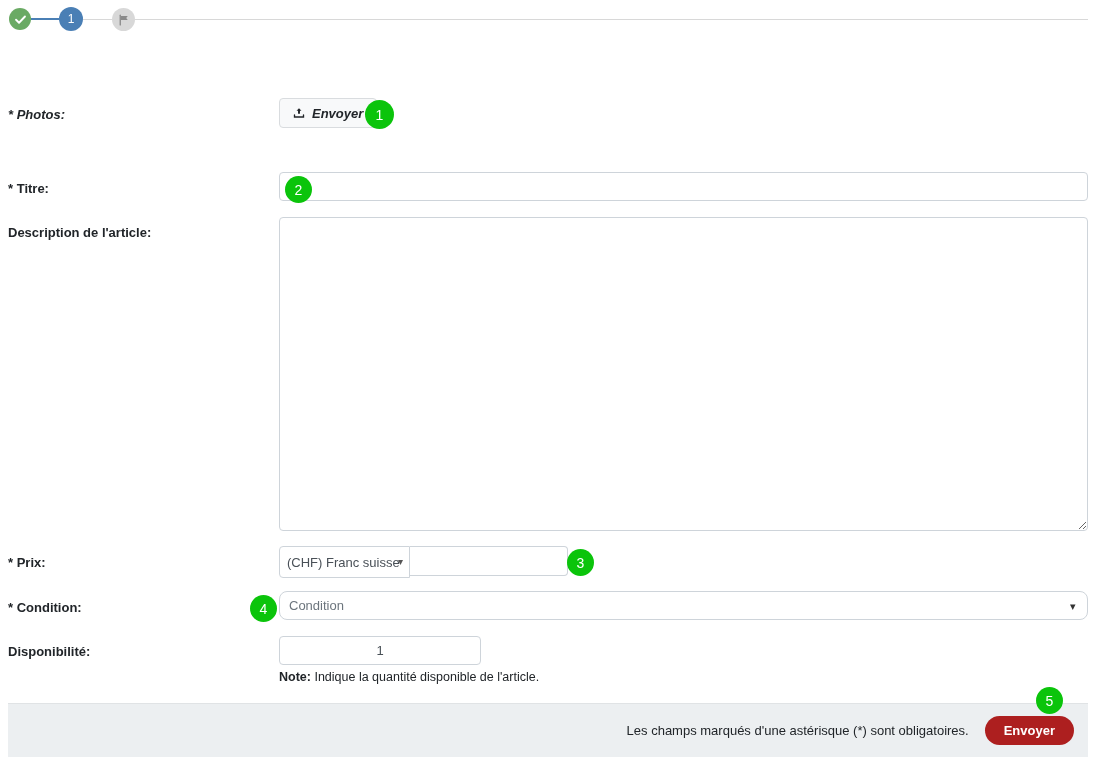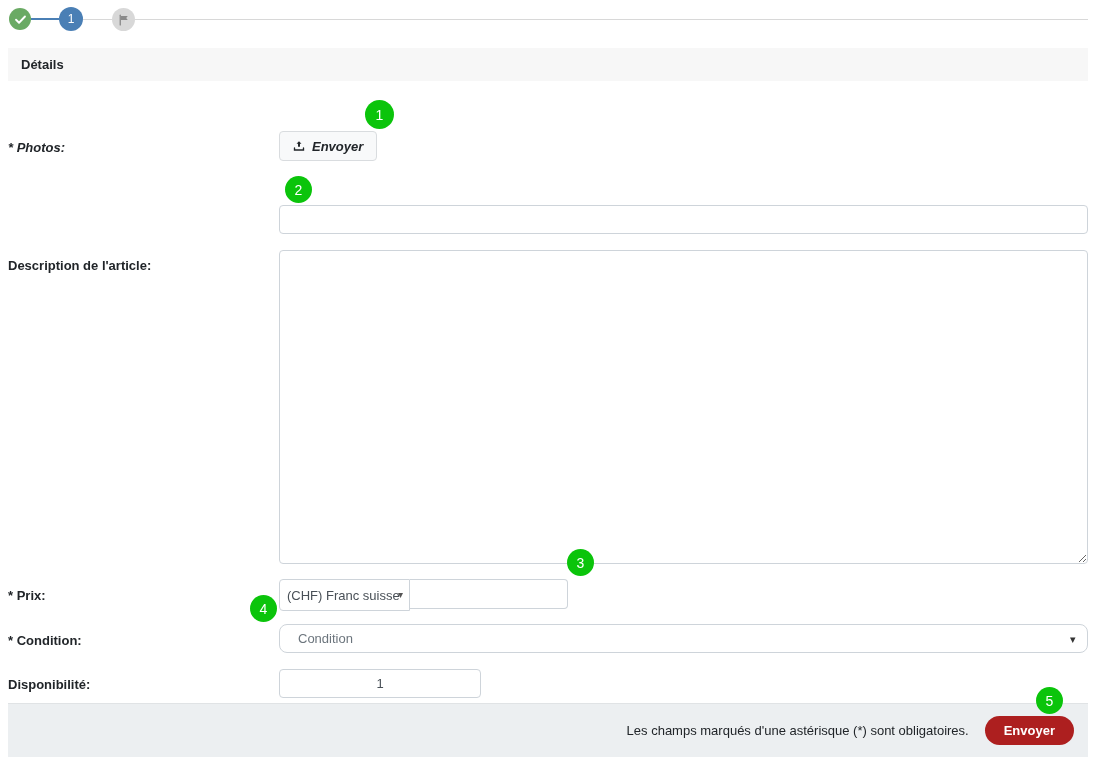--- a/index.html
+++ b/index.html
@@ -190,21 +190,21 @@
   #row-condition { top: 543px; height: 34px; }
   #label-condition { top: 9px; }
   #select-condition {
     position: absolute;
     left: 271px; top: 0;
     width: 809px; height: 29px;
     border: 1px solid #ced4da;
     border-radius: 8px;
     background: #fff;
     font-size: 13px;
-    padding: 0 18px;
+    padding: 0 9px;
     color: #6c757d;
     font-family: "Liberation Sans", sans-serif;
     -webkit-appearance: none;
     appearance: none;
   }
   #condition-chevron {
     position: absolute;
     left: 1062px; top: 10px;
     pointer-events: none;
     font-size: 11px;
@@ -311,40 +311,38 @@
       <svg viewBox="0 0 16 16">
           <path d="M3 1.5 V14.5" stroke="#8a8a8a" stroke-width="1.8" fill="none" stroke-linecap="round"></path>
           <path d="M3.8 2.5 H13 L11 5.2 L13 8 H3.8 Z" fill="#8a8a8a"></path>
         </svg>
     </span>
   </div>
 </div>
 
 <div id="panel">
 
-  <div id="details-header">
-    <span>Détails</span>
-  </div>
 
   <div class="form-body" style="position:relative;height:655px;">
 
     <div class="row" id="row-photos">
       <div class="label" id="label-photos">* Photos:</div>
       <div id="upload-btn">
         <span>
           <svg viewBox="0 0 16 16">
               <path d="M8 1.5 L11.3 5 H9.3 V9 H6.7 V5 H4.7 Z" fill="#212529"></path>
               <path d="M2 10.5 V13.3 H14 V10.5" stroke="#212529" stroke-width="1.8" fill="none" stroke-linecap="round"></path>
             </svg>
         </span>
         <span>Envoyer</span>
       </div>
     </div>
 
     <div class="row" id="row-titre">
+      <div class="label" id="label-titre">* Titre:</div>
       <input id="input-titre" type="text" placeholder="" style="">
     </div>
 
     <div class="row" id="row-desc">
       <div class="label" id="label-desc">Description de l'article:</div>
       <textarea id="input-desc" placeholder="" style=""></textarea>
     </div>
 
     <div class="row" id="row-prix">
       <div class="label" id="label-prix">* Prix:</div>

